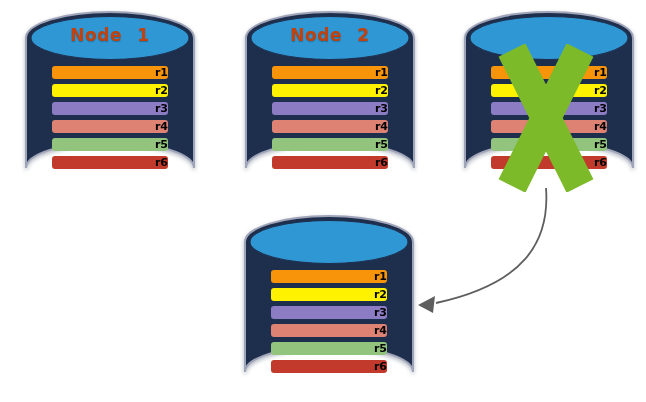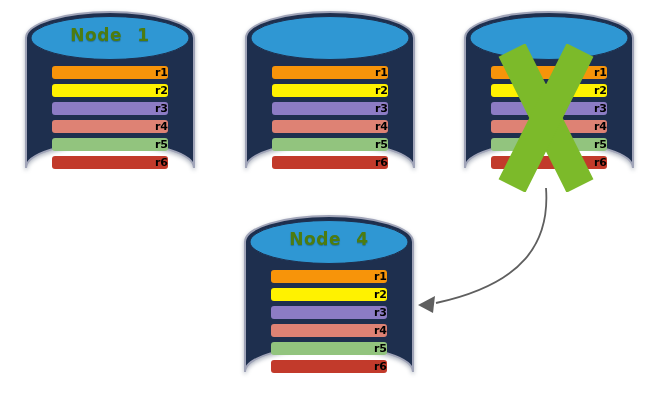--- a/index.html
+++ b/index.html
@@ -17,21 +17,21 @@
   .node-3 { left: 462px; top: 8px; }
   .node-4 { left: 242px; top: 212px; }
   svg.cyl {
     position: absolute; left: 0; top: 0;
     filter: drop-shadow(0 2px 2px rgba(30,47,78,0.35));
   }
   .node-title {
     position: absolute; left: 0; right: 0; top: 17px;
     text-align: center;
     font-size: 17px; font-weight: bold;
-    color: #4d7c0f;
+    color: #c2410c;
     word-spacing: 9px;
     letter-spacing: 0.5px;
     text-shadow: 0 1px 1px rgba(0,0,0,0.25);
     z-index: 2;
   }
   .rows {
     position: absolute; left: 29px; top: 58px; width: 116px;
     z-index: 2;
   }
   .row {
@@ -82,20 +82,21 @@
           <span>r6</span>
         </div>
     </div>
   </div>
 
   <div class="node node-2">
     <svg class="cyl" width="174" height="192">
       <path d="M3,30 A84,26 0 0 1 171,30 L171,160 A84,26 0 0 0 3,160 Z" stroke-width="2" style="fill: rgb(30, 47, 78); stroke: rgb(160, 164, 184);"></path>
       <ellipse cx="87" cy="30" rx="79" ry="21.5" stroke-width="1" style="fill: rgb(47, 151, 211); stroke: rgb(30, 47, 78);"></ellipse>
     </svg>
+    <div class="node-title">Node 2</div>
     <div class="rows">
       <div class="row" style="background-color: rgb(247, 148, 10);">
           <span>r1</span>
         </div>
       <div class="row" style="background-color: rgb(255, 242, 0);">
           <span>r2</span>
         </div>
       <div class="row" style="background-color: rgb(140, 124, 196);">
           <span>r3</span>
         </div>
@@ -140,21 +141,20 @@
       <line x1="24" y1="6" x2="92" y2="142" stroke-width="30" stroke-linecap="butt" style="stroke: rgb(124, 186, 42);"></line>
       <line x1="92" y1="6" x2="24" y2="142" stroke-width="30" stroke-linecap="butt" style="stroke: rgb(124, 186, 42);"></line>
     </svg>
   </div>
 
   <div class="node node-4">
     <svg class="cyl" width="174" height="192">
       <path d="M3,30 A84,26 0 0 1 171,30 L171,160 A84,26 0 0 0 3,160 Z" stroke-width="2" style="fill: rgb(30, 47, 78); stroke: rgb(160, 164, 184);"></path>
       <ellipse cx="87" cy="30" rx="79" ry="21.5" stroke-width="1" style="fill: rgb(47, 151, 211); stroke: rgb(30, 47, 78);"></ellipse>
     </svg>
-    <div class="node-title">Node 4</div>
     <div class="rows">
       <div class="row" style="background-color: rgb(247, 148, 10);">
           <span>r1</span>
         </div>
       <div class="row" style="background-color: rgb(255, 242, 0);">
           <span>r2</span>
         </div>
       <div class="row" style="background-color: rgb(140, 124, 196);">
           <span>r3</span>
         </div>

